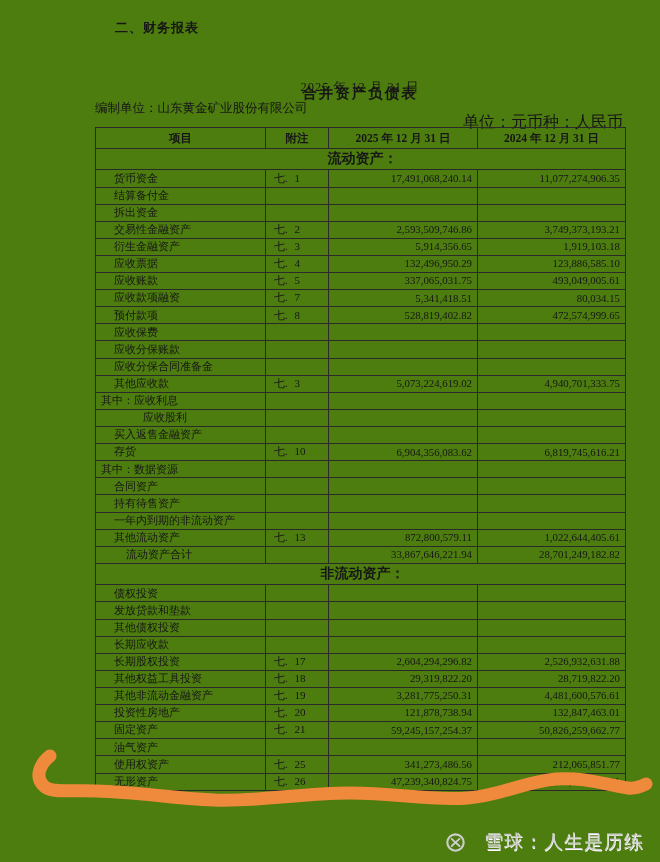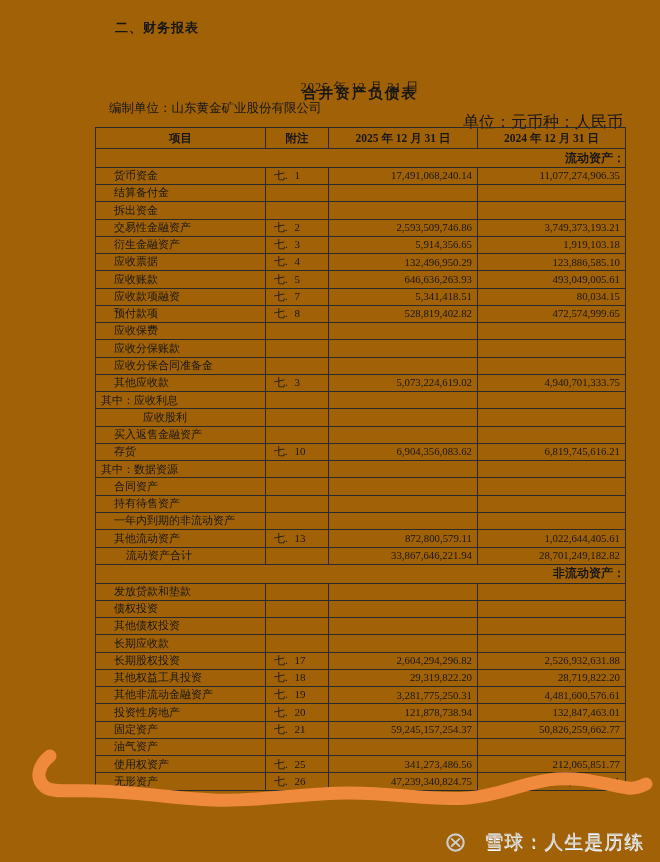--- a/index.html
+++ b/index.html
@@ -1,51 +1,51 @@
 <!DOCTYPE html>
 <html><head>
 <meta charset="utf-8">
 <style>
   html,body { margin:0; padding:0; }
   .page {
     position:relative;
     width:660px; height:862px;
-    background:#a16207;
+    background:#4d7c0f;
     font-family:"Liberation Serif","DejaVu Serif",serif;
     color:#161616;
     overflow:hidden;
   }
   .sec-label {
     position:absolute; left:115px; top:19px;
     font-size:13px; font-weight:bold; letter-spacing:1px;
   }
   .content { position:absolute; left:95px; top:0; width:530px; }
   .title {
     position:absolute; top:48px; left:0; width:100%;
     text-align:center; font-size:14.5px; font-weight:bold; letter-spacing:2px;margin-top:36px;
   }
   .date {
     position:absolute; top:79px; left:0; width:100%;
     text-align:center; font-size:12.5px; letter-spacing:1px;
   }
-  .prepared { position:absolute; top:100px; left:14px; font-size:12.5px; }
+  .prepared { position:absolute; top:100px; left:0; font-size:12.5px; }
   .unitnote { position:absolute; top:112px; right:2px; font-size:16px; }
   table.bs {
     position:absolute; top:127px; left:0;
     width:530px; height:664px;
     border-collapse:collapse; table-layout:fixed;
     border:1.5px solid #222;
   }
   table.bs th, table.bs td {
     border:1px solid #2a2a2a;
     font-size:11px; line-height:1.05;
     padding:0; overflow:hidden; white-space:nowrap;
   }
   table.bs thead th { height:20px; font-size:11.5px; font-weight:bold; text-align:center; }
-  table.bs td.sec { font-weight:bold; font-size:12px; padding-left:4px; text-align:right;margin-left:8px; }
+  table.bs td.sec { font-weight:bold; font-size:14px; padding-left:4px; text-align:center;margin-left:8px; }
   table.bs td.item { text-align:left; }
   table.bs td.i0 { padding-left:5px; }
   table.bs td.i1 { padding-left:18px;font-family:Liberation Serif, serif; }
   table.bs td.i2 { padding-left:30px; }
   table.bs td.i3 { padding-left:47px; }
   table.bs td.note { text-align:left; padding-left:8px; word-spacing:4px; }
   table.bs td.num { text-align:right; padding-right:5px; font-size:10.8px; }
   .marker-svg { position:absolute; left:0; top:735px; width:660px; height:90px; pointer-events:none; }
   .watermark {
     position:absolute; right:16px; bottom:7px;
@@ -120,21 +120,21 @@
           </tr>
           <tr>
             <td class="item i1">应收票据</td>
             <td class="note">七. 4</td>
             <td class="num">132,496,950.29</td>
             <td class="num">123,886,585.10</td>
           </tr>
           <tr>
             <td class="item i1">应收账款</td>
             <td class="note">七. 5</td>
-            <td class="num">646,636,263.93</td>
+            <td class="num">337,065,031.75</td>
             <td class="num">493,049,005.61</td>
           </tr>
           <tr>
             <td class="item i1">应收款项融资</td>
             <td class="note">七. 7</td>
             <td class="num">5,341,418.51</td>
             <td class="num">80,034.15</td>
           </tr>
           <tr>
             <td class="item i1">预付款项</td>
@@ -223,27 +223,27 @@
           <tr>
             <td class="item i2">流动资产合计</td>
             <td class="note"></td>
             <td class="num">33,867,646,221.94</td>
             <td class="num">28,701,249,182.82</td>
           </tr>
           <tr>
             <td colspan="4" class="sec">非流动资产：</td>
           </tr>
           <tr>
+            <td class="item i1">债权投资</td>
+            <td class="note"></td>
+            <td class="num"></td>
+            <td class="num"></td>
+          </tr>
+          <tr>
             <td class="item i1">发放贷款和垫款</td>
-            <td class="note"></td>
-            <td class="num"></td>
-            <td class="num"></td>
-          </tr>
-          <tr>
-            <td class="item i1">债权投资</td>
             <td class="note"></td>
             <td class="num"></td>
             <td class="num"></td>
           </tr>
           <tr>
             <td class="item i1">其他债权投资</td>
             <td class="note"></td>
             <td class="num"></td>
             <td class="num"></td>
           </tr>

